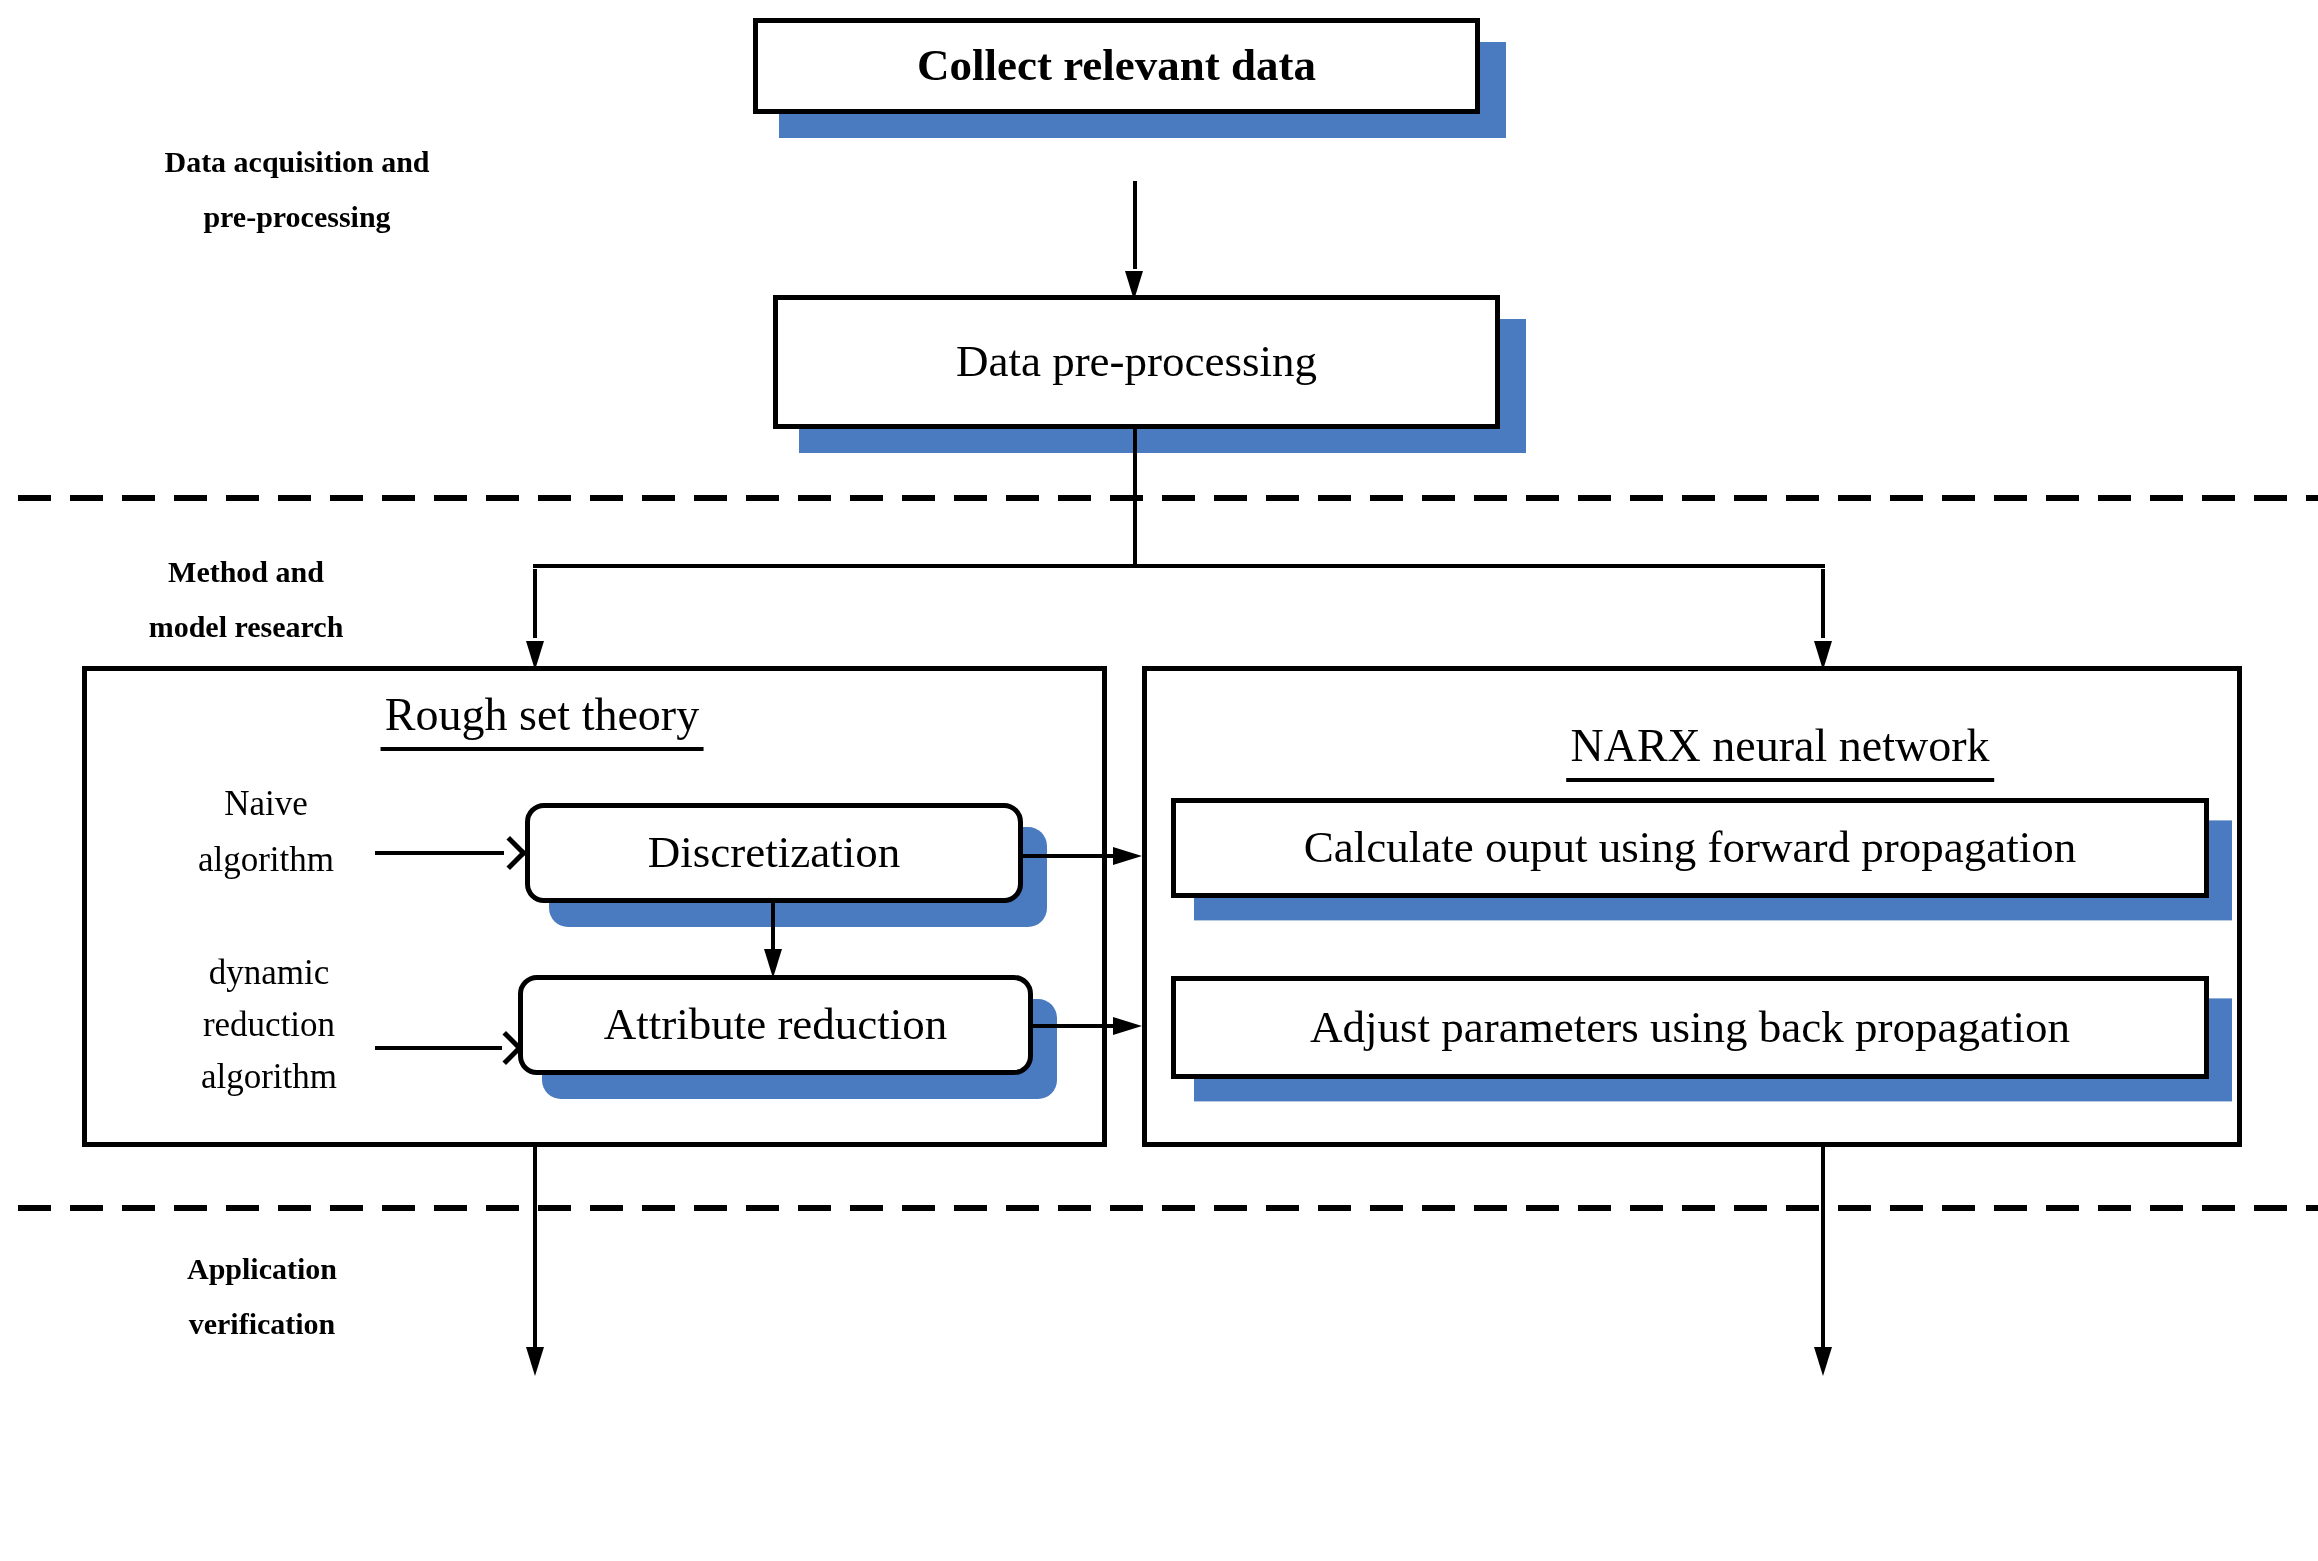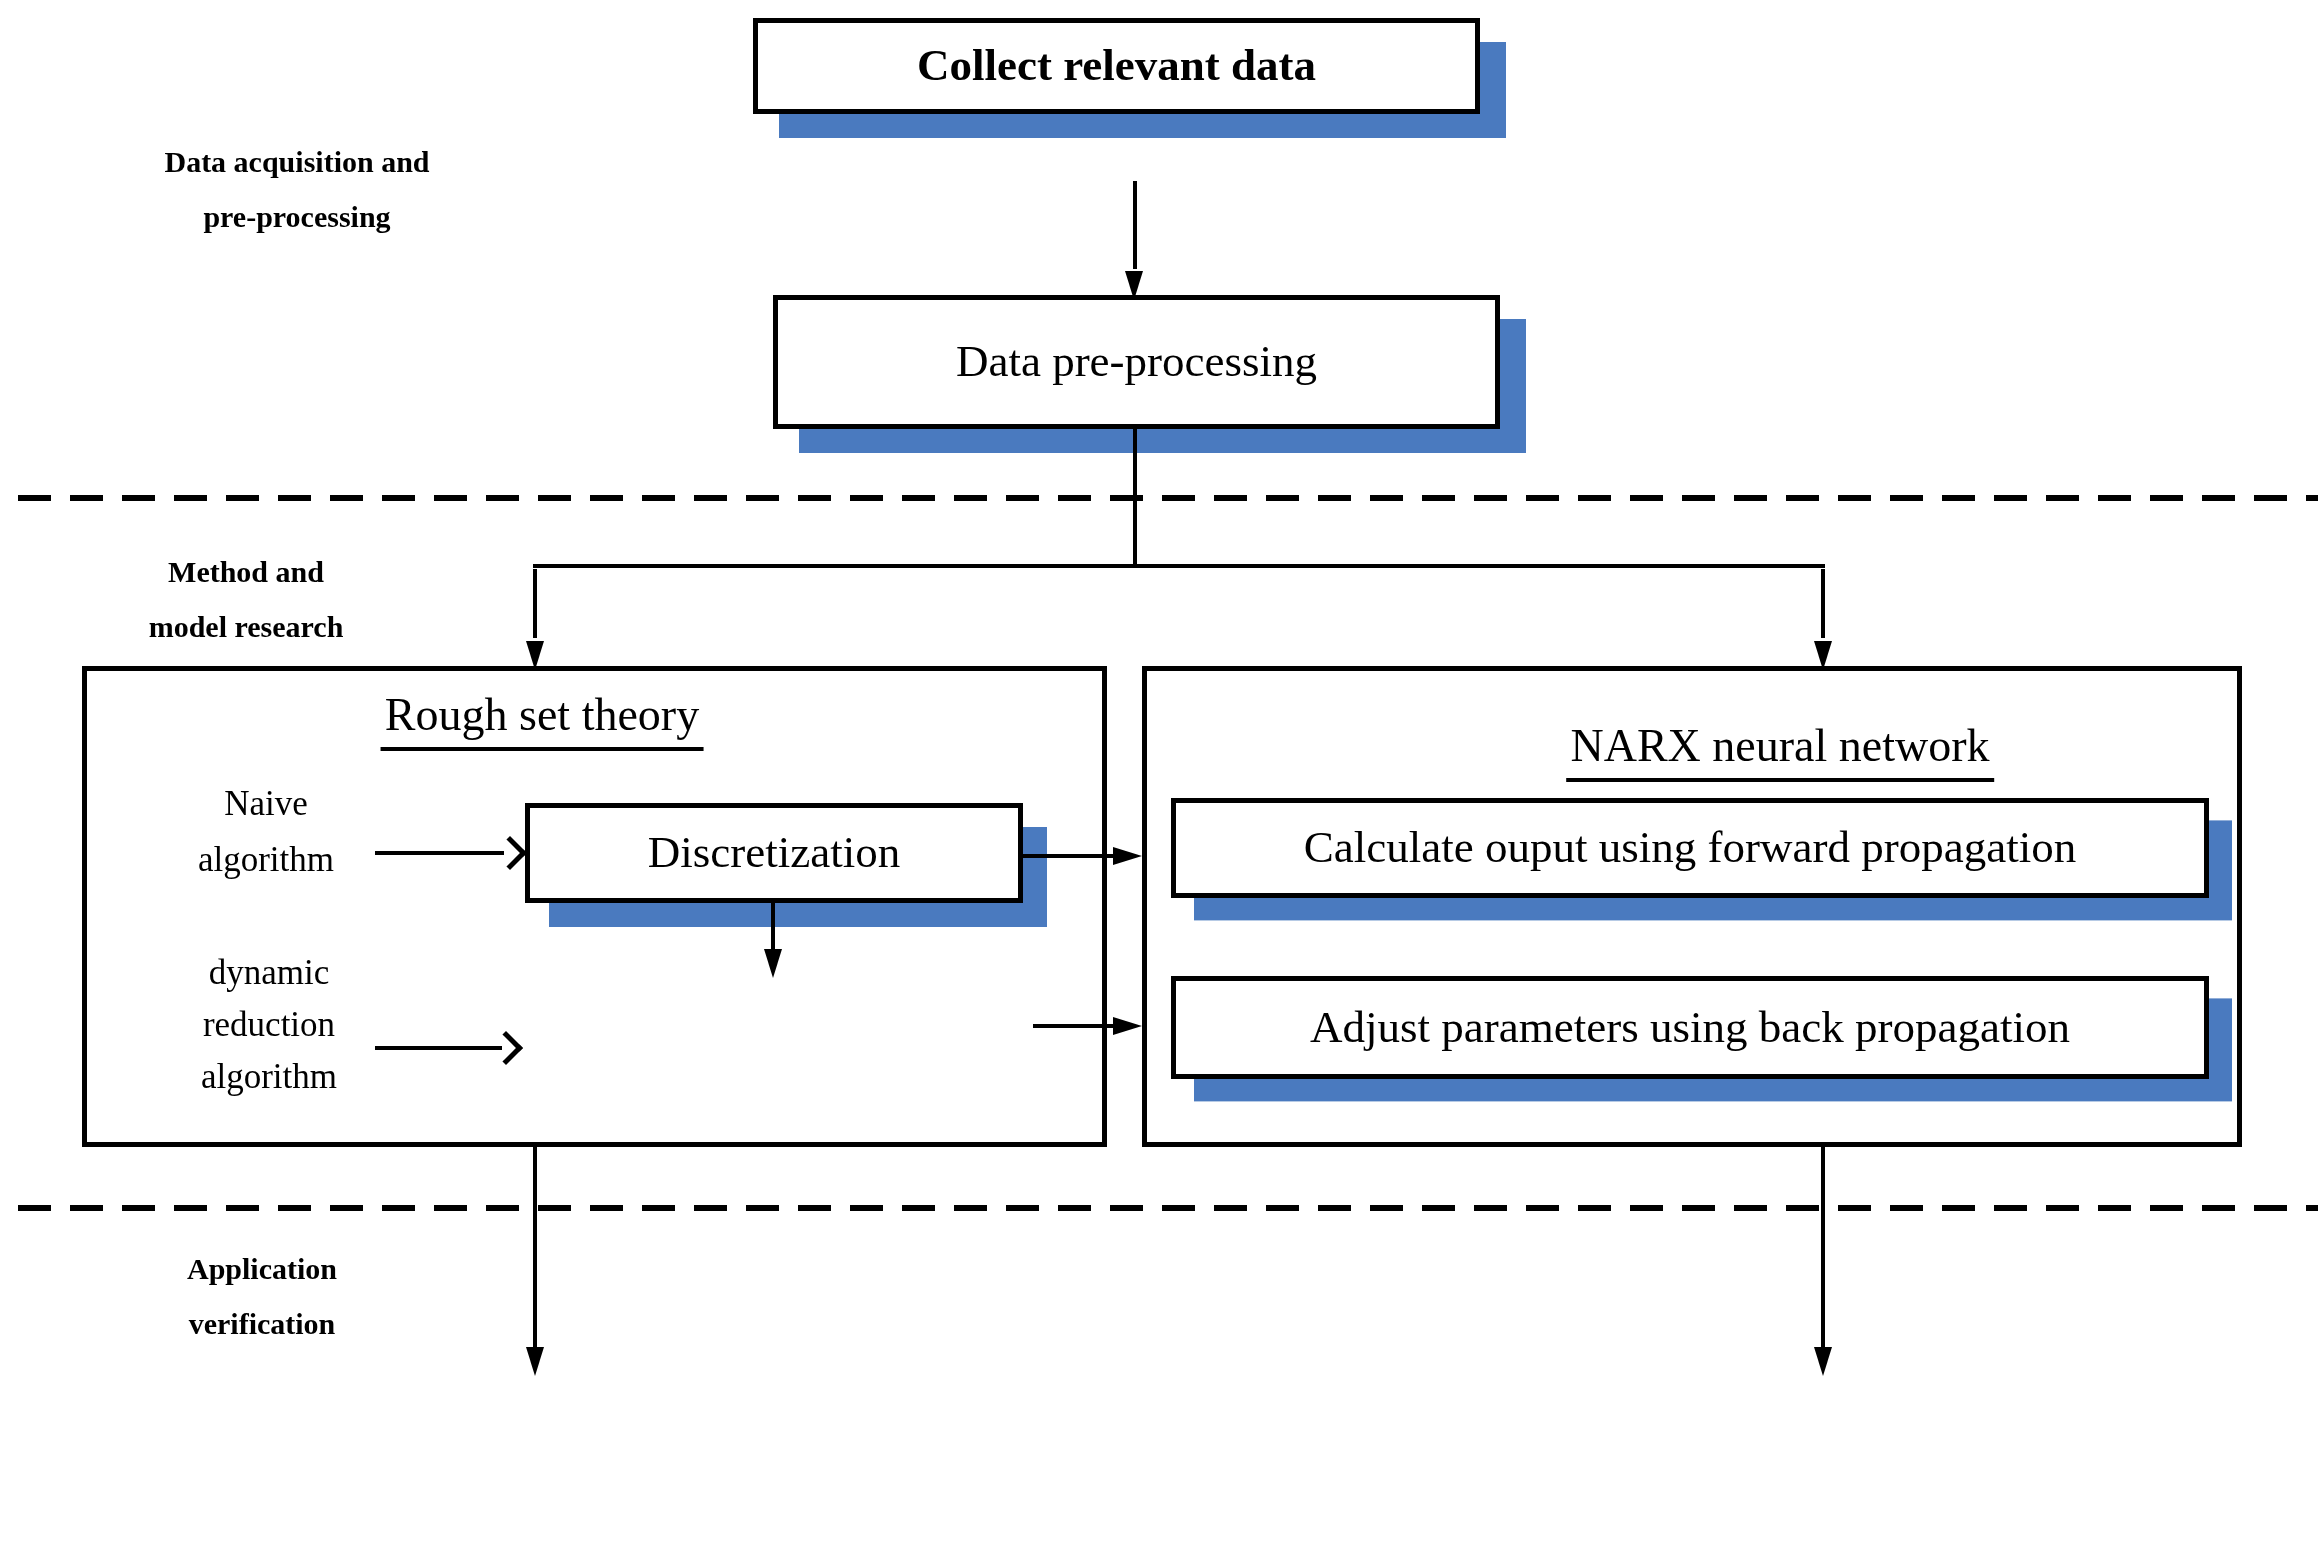--- a/index.html
+++ b/index.html
@@ -14,21 +14,21 @@
   
   .fbox{
     position:absolute;
     box-sizing:border-box;
     background:#ffffff;
     border:5px solid #000000;
     display:flex;align-items:center;justify-content:center;
     text-align:center;
   }
   .shadowed{box-shadow:26px 24px 0 0 #4A7ABF;}
-  .shadow-sm{box-shadow:24px 24px 0 0 #4A7ABF;}
+  .shadow-sm{box-shadow:24px 24px 0 0 #4A7ABF;border-radius:19px;}
   .shadow-wide{box-shadow:23px 22.4px 0 0 #4A7ABF;}
   .shadow-big{box-shadow:30px 22px 0 0 #4A7ABF;}
   .fbox span{font-size:45px;line-height:1.1;}
   .container-box{
     position:absolute;box-sizing:border-box;
     border:5px solid #000000;background:transparent;
   }
   
   .sec-label{
     position:absolute;transform:translateX(-50%);
@@ -111,20 +111,23 @@
 
   <div class="side-label" style="left:266px;top:776px;">Naive
 algorithm</div>
   <div class="side-label" style="left:269px;top:947px;line-height:52px;">dynamic
 reduction
 algorithm</div>
 
   <div class="fbox shadow-sm" style="left:525px;top:803px;width:498px;height:100px;">
     <span>Discretization</span>
   </div>
+  <div class="fbox shadow-sm" style="left:518px;top:975px;width:515px;height:100px;">
+    <span>Attribute reduction</span>
+  </div>
 
   <div class="hl" style="left:375px;top:851px;width:129px;"></div>
   <div class="chev" style="left:498px;top:841px;"></div>
 
   <div class="hl" style="left:375px;top:1046px;width:127px;"></div>
   <div class="chev" style="left:494px;top:1036px;"></div>
 
   <div class="vl" style="left:771px;top:903px;height:46px;"></div>
   <div class="head-down" style="left:764px;top:949px;"></div>
 

